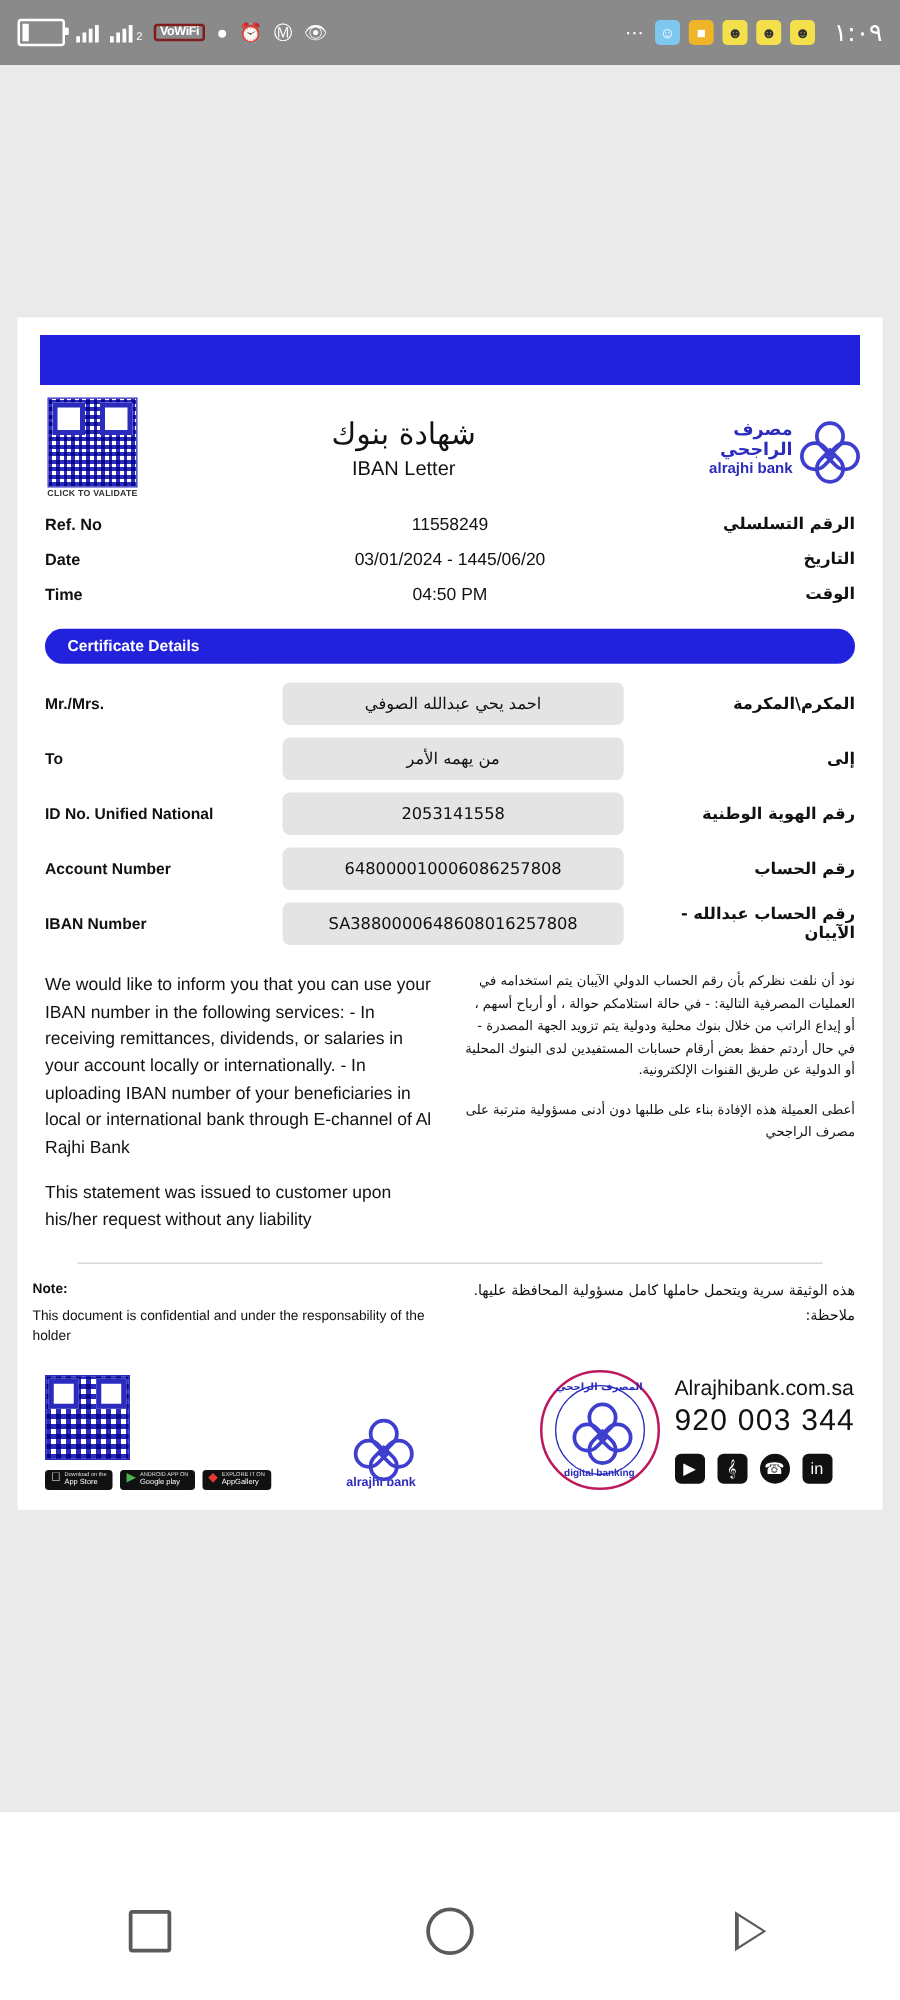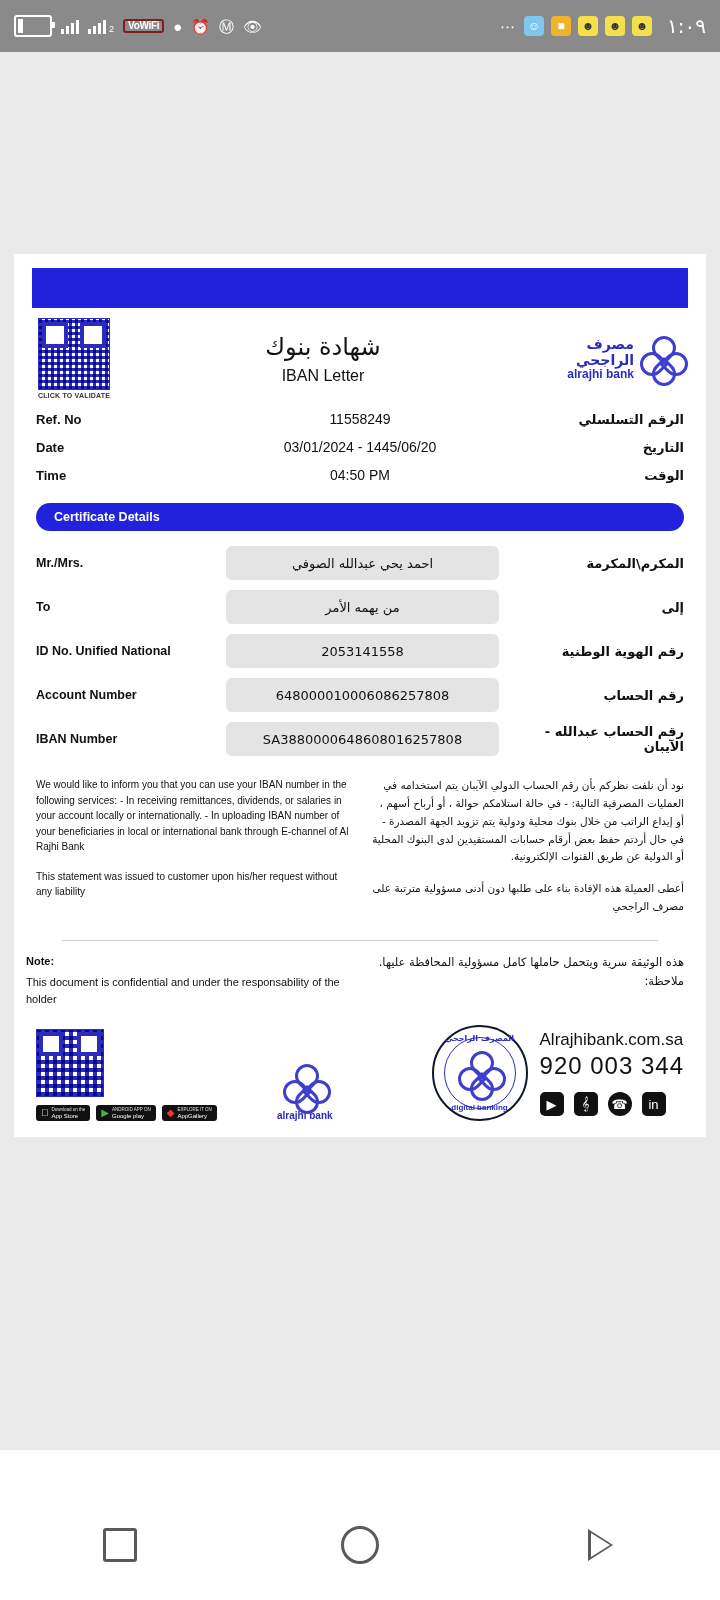--- a/index.html
+++ b/index.html
@@ -226,21 +226,21 @@
   }
   .hdr-title .en {
     font-size: 16px;
     color: #111;
     margin-top: 6px;
     font-weight: 500;
   }
   .brand {
     width: 150px;
     display: flex;
-    align-items: flex-start;
+    align-items: flex-end;
     justify-content: flex-end;
     gap: 6px;
   }
   .brand-text {
     text-align: right;
     direction: rtl;
     line-height: 1.15;
   }
   .brand-text .b1 {
     font-size: 14px;
@@ -350,21 +350,21 @@
     font-family: "DejaVu Sans", sans-serif;
   }
 
   .paras {
     display: flex;
     padding: 16px 22px 0 22px;
     gap: 18px;
   }
   .para-en {
     width: 50%;
-    font-size: 10px;
+    font-size: 14px;
     line-height: 1.55;
     color: #111;
   }
   .para-ar {
     width: 50%;
     direction: rtl;
     text-align: right;
     font-size: 10.5px;
     line-height: 1.7;
     color: #111;
@@ -456,21 +456,21 @@
     margin-top: 2px;
   }
   .f-right {
     margin-left: auto;
     display: flex;
     align-items: center;
     gap: 12px;
   }
   .seal {
     width: 92px; height: 92px;
-    border: 2px solid #0f172a;
+    border: 2px solid #be185d;
     border-radius: 50%;
     position: relative;
     display: flex;
     align-items: center;
     justify-content: center;
   }
   .seal .inner {
     width: 70px; height: 70px;
     border: 1px solid #2b2bbd;
     border-radius: 50%;

